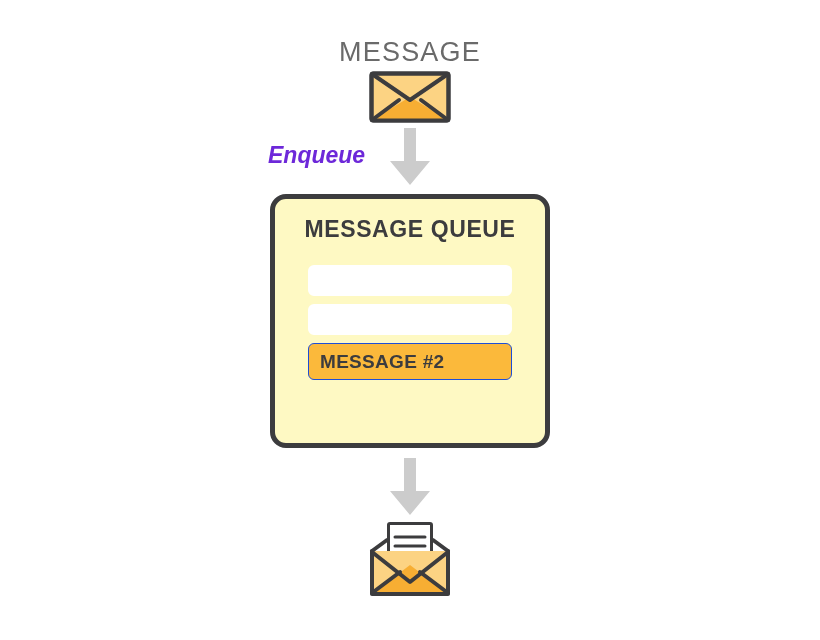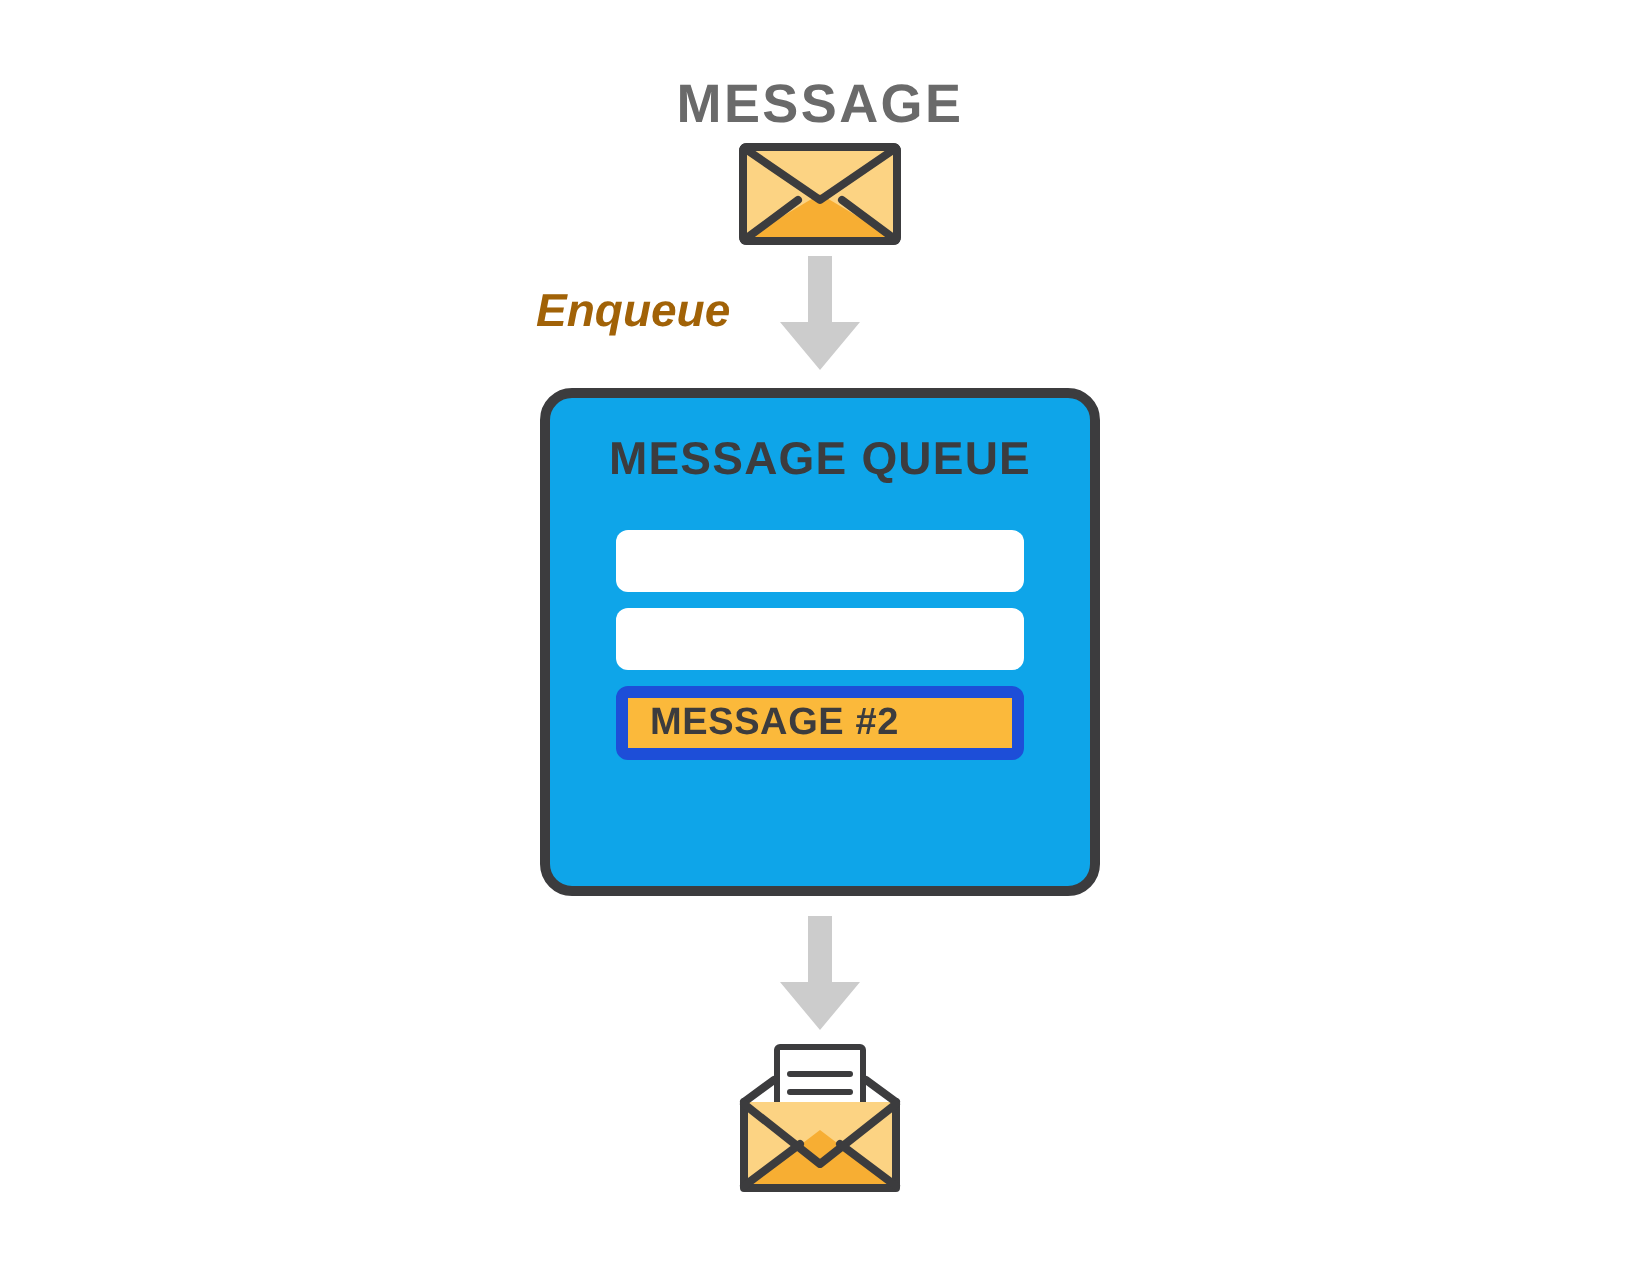--- a/index.html
+++ b/index.html
@@ -23,21 +23,21 @@
   }
 
   
   .message-title {
     position: absolute;
     left: 0;
     top: 36px;
     width: 820px;
     text-align: center;
     font-size: 27px;
-    font-weight: bold;
+    font-weight: normal;
     letter-spacing: 1.2px;
     color: #6a6a6a;
     line-height: 32px;
     user-select: none;
   }
 
   
   .envelope-closed {
     position: absolute;
     left: 369px;
@@ -61,37 +61,37 @@
   }
   .arrow-enqueue { left: 388px; top: 128px; }
   .arrow-dequeue { left: 388px; top: 458px; }
 
   
   .flow-label {
     position: absolute;
     font-size: 23px;
     font-weight: bold;
     font-style: italic;
-    color: #a16207;
+    color: #6d28d9;
     line-height: 27px;
     white-space: nowrap;
     user-select: none;
   }
   .label-enqueue { left: 268px; top: 142px; }
   .label-dequeue { left: 440px; top: 470px; }
 
   
   .queue-box {
     position: absolute;
     left: 270px;
     top: 194px;
     width: 280px;
     height: 254px;
     box-sizing: border-box;
-    background: #0ea5e9;
+    background: #fef9c3;
     border: 5px solid #3c3c3e;
     border-radius: 16px;
     padding: 0;
   }
   .queue-title {
     position: absolute;
     left: 0;
     top: 16px;
     width: 100%;
     text-align: center;
@@ -116,21 +116,21 @@
     box-sizing: border-box;
     height: 31px;
     border-radius: 6px;
   }
   .slot-empty {
     background: #ffffff;
     border: none;
   }
   .slot-filled {
     background: #fbb93b;
-    border: 6px solid #1d4ed8;
+    border: 1px solid #1d4ed8;
     display: flex;
     align-items: center;
     height: 37px;
   }
   .slot-filled .slot-label {
     padding-left: 11px;
     font-size: 19px;
     font-weight: bold;
     letter-spacing: 0.3px;
     color: #3c3c3e;

